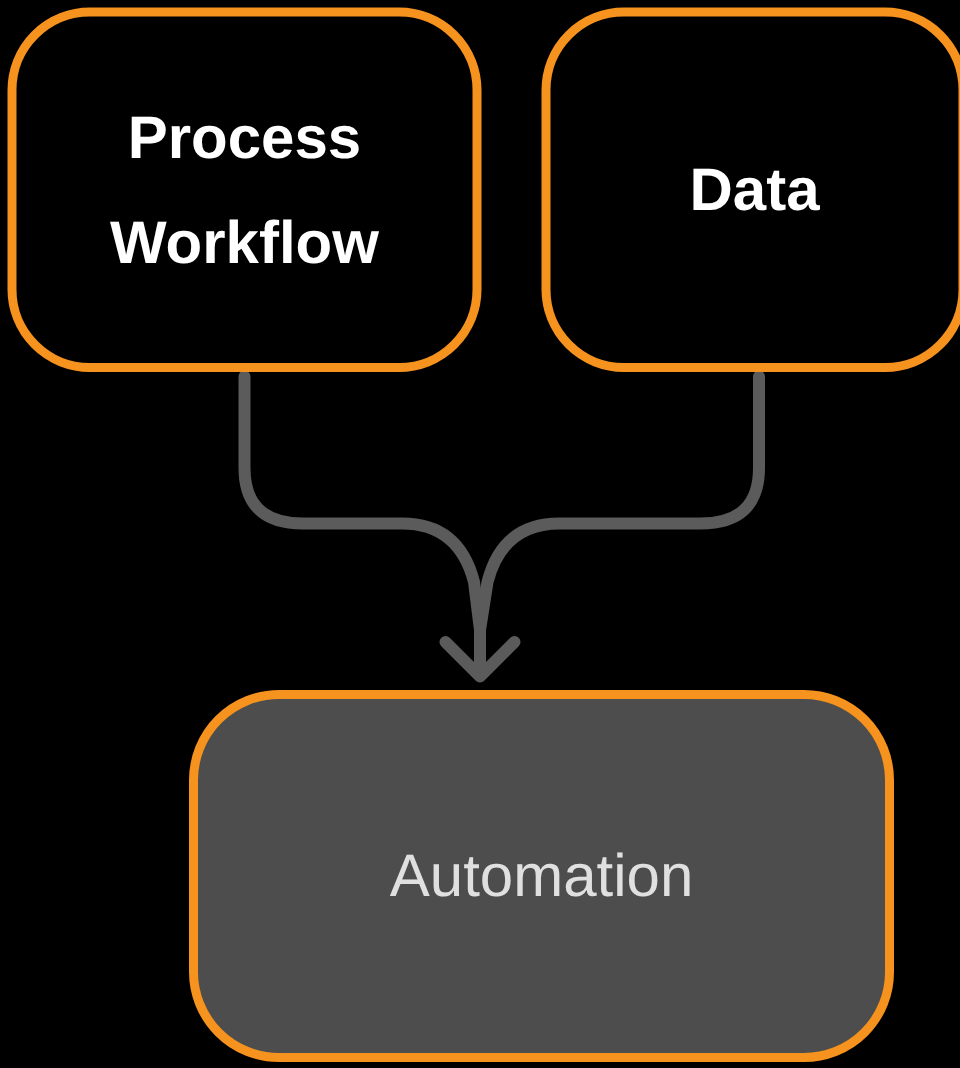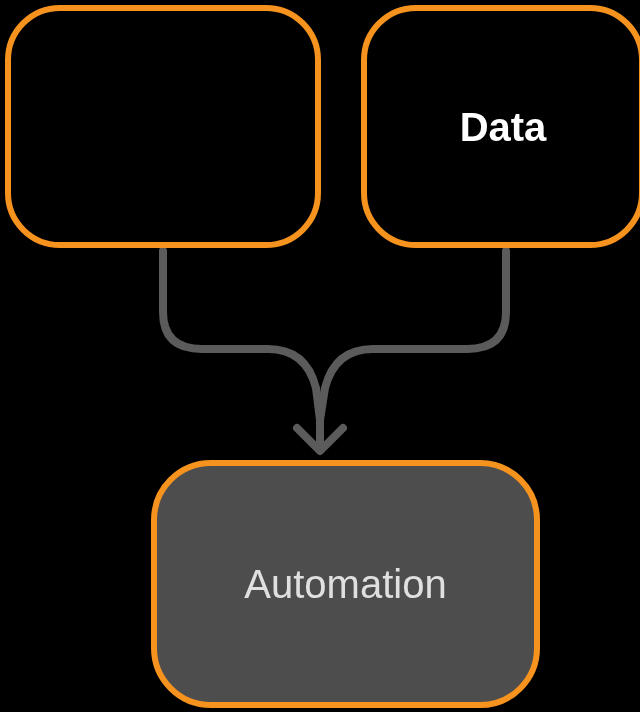--- a/index.html
+++ b/index.html
@@ -47,28 +47,27 @@
     left: 5px;
     width: 316px;
   }
   .node-data {
     left: 361px;
     width: 284px;
   }
   .node-automation-script {
     left: 126px;
     top: 460px;
-    width: 389px;
+    width: 470px;
     height: 248px;
     background: var(--node-dark-fill, #4D4D4D);
     border: 6px solid var(--accent-orange, #F6921E);
     border-radius: 60px;
     color: var(--node-dark-text, #E0E0E0);
     font-weight: 400;
-    margin-left: 25px;
   }
   .edges-layer {
     position: absolute;
     left: 0;
     top: 0;
     width: 640px;
     height: 712px;
     pointer-events: none;
   }
   .edge {
@@ -85,20 +84,22 @@
 <div class="canvas">
 
   <svg class="edges-layer" viewBox="0 0 640 712">
     <path class="edge" d="M163,251 L163,312 Q163,349 202,349 L268,349 Q306,349 316,388 L320,420"></path>
     <path class="edge" d="M506,251 L506,312 Q506,349 467,349 L373,349 Q335,349 325,388 L320,420"></path>
     <path class="edge" d="M320,414 L320,447"></path>
     <path class="edge" d="M297,428 L320,451 L343,428"></path>
   </svg>
 
   <div class="node node-top node-process-workflow">
+    <span class="node-line">Process</span>
+    <span class="node-line">Workflow</span>
   </div>
 
   <div class="node node-top node-data">
     <span class="node-line">Data</span>
   </div>
 
   <div class="node node-automation-script">
     <span class="node-line">Automation</span>
   </div>
 

